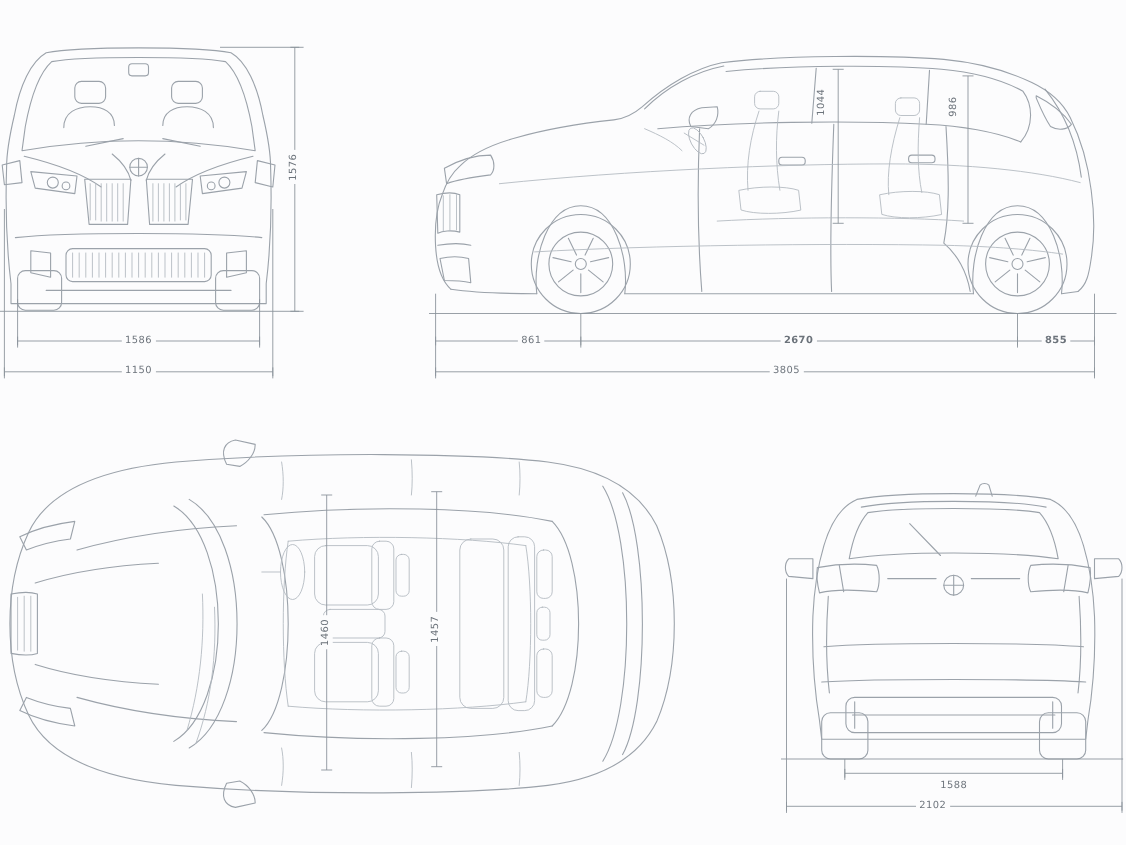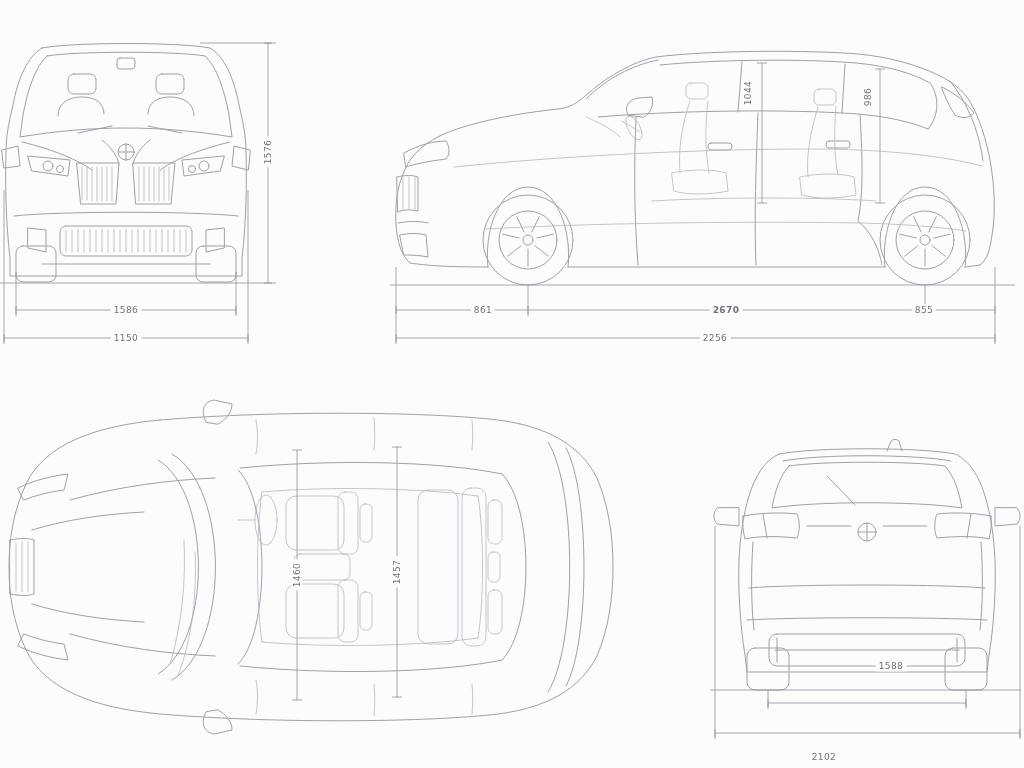--- a/index.html
+++ b/index.html
@@ -206,21 +206,21 @@
 
 <div>
   <span class="dim-label vert" style="left:268px; top:152px;">1576</span>
   <span class="dim-label" style="left:126px; top:310px;">1586</span>
   <span class="dim-label" style="left:126px; top:338px;">1150</span>
 
   <span class="dim-label vert" style="left:748px; top:93px;">1044</span>
   <span class="dim-label vert" style="left:868px; top:97px;">986</span>
   <span class="dim-label" style="left:462px; top:310px;margin-left:21px;">861</span>
   <span class="dim-label" style="left:726px; top:310px;font-weight:bold;">2670</span>
-  <span class="dim-label" style="left:924px; top:310px;">855</span>
-  <span class="dim-label" style="left:715px; top:338px;">2256</span>
+  <span class="dim-label" style="left:960px; top:310px;font-weight:bold;">855</span>
+  <span class="dim-label" style="left:715px; top:338px;">3805</span>
 
   <span class="dim-label vert" style="left:297px; top:575px;">1460</span>
   <span class="dim-label vert" style="left:397px; top:572px;">1457</span>
 
-  <span class="dim-label" style="left:867px; top:666px;margin-left:24px;">1588</span>
-  <span class="dim-label" style="left:824px; top:733px;margin-top:24px;">2102</span>
+  <span class="dim-label" style="left:867px; top:715px;">1588</span>
+  <span class="dim-label" style="left:848px; top:733px;">2102</span>
 </div>
 
 </body></html>

